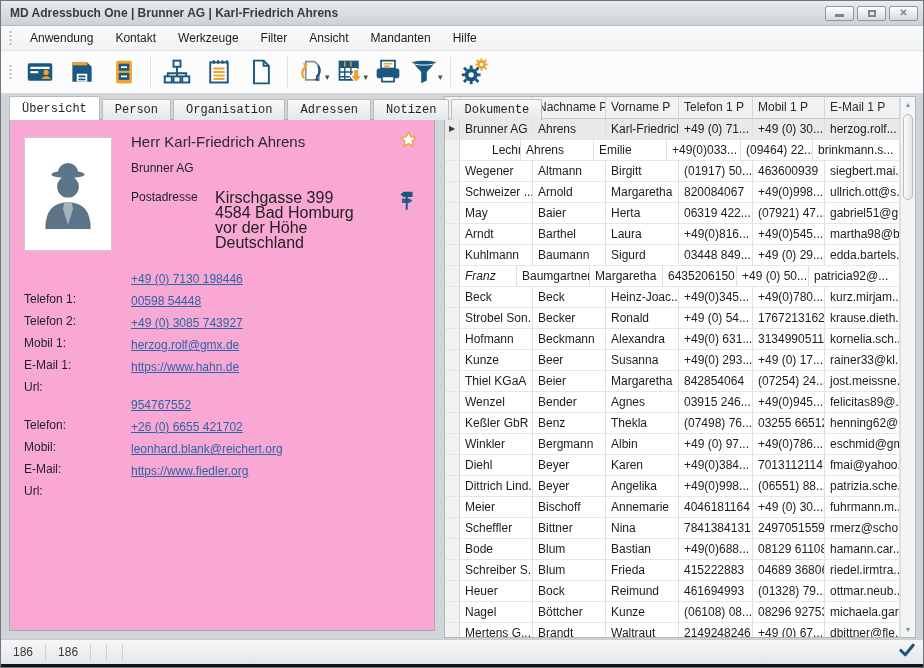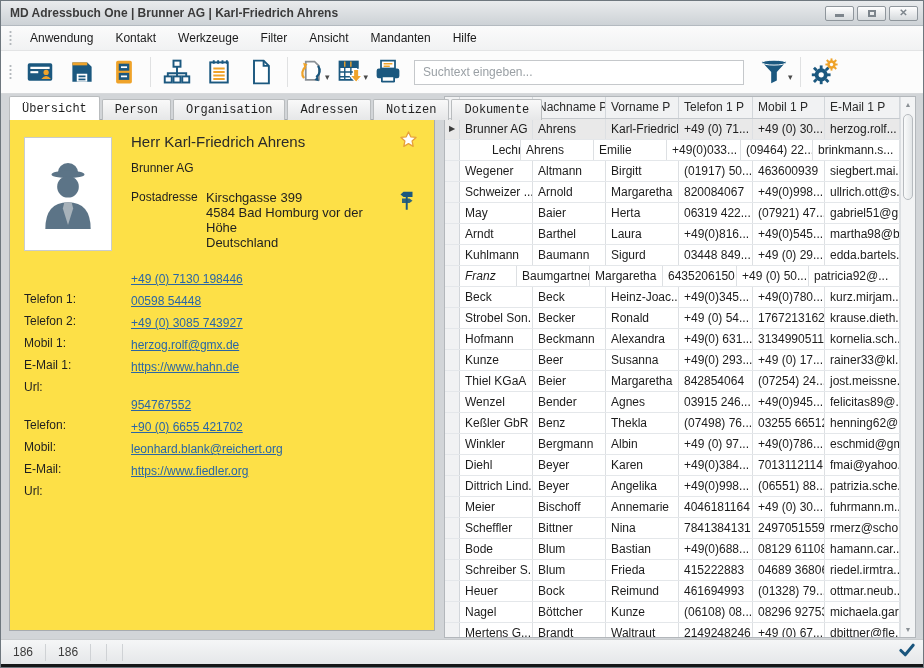--- a/index.html
+++ b/index.html
@@ -50,27 +50,27 @@
 
   
   .tabstrip{ position:absolute; top:2px; left:8px; display:flex; align-items:flex-end; height:24px; z-index:3;font-family:Liberation Mono, monospace; }
   .tab{ height:21px; padding:0 12px; margin-right:2px; font-size:12px; color:#1f1f1f;
     background:linear-gradient(#f9f9f9,#e6e7e8); border:1px solid #b9bcbe; border-bottom:none;
     border-radius:2px 2px 0 0; display:flex; align-items:center; cursor:default; }
   .tab.active{ height:24px; background:#fff; position:relative; z-index:4; }
 
   
   .card{ position:absolute; top:25px; left:8px; width:426px; height:512px;
-    background:#fde047; border:1px solid #a7abaf; z-index:2; }
+    background:#f9a8d4; border:1px solid #a7abaf; z-index:2; }
   .avatar-box{ position:absolute; top:17px; left:14px; width:88px; height:114px;
     background:#fff; border:1px solid #c9ccce; display:flex; align-items:center; justify-content:center; }
   .person-name{ position:absolute; top:13px; left:121px; font-size:15px; color:#2a2a2a; }
   .company{ position:absolute; top:41px; left:121px; font-size:12px; color:#1f1f1f; }
   .addr-label{ position:absolute; top:70px; left:121px; font-size:12px; color:#1f1f1f; }
-  .addr-value{ position:absolute; top:70px; left:196px; width:165px; font-size:13px;
+  .addr-value{ position:absolute; top:70px; left:205px; width:165px; font-size:16px;
     color:#1f1f1f; line-height:15px; }
   .star-btn{ position:absolute; top:10px; right:16px; }
   .route-btn{ position:absolute; top:70px; right:20px; }
   .contact-rows{ position:absolute; top:148px; left:14px; right:10px; }
   .contact-group{ margin-bottom:16px; }
   .contact-row{ display:flex; height:22px; align-items:center; font-size:12px; }
   .contact-label{ width:107px; color:#1f1f1f; flex:none;margin-top:40px; }
   .contact-link{ color:#2a66a5; text-decoration:underline; cursor:pointer; white-space:nowrap; }
 
   
@@ -230,21 +230,20 @@
         <rect x="8" y="3" width="16" height="9" fill="#fff" stroke="#1b587f" stroke-width="2"></rect>
         <g stroke="#efa32a" stroke-width="1.8">
             <path d="M11 6.5 h10 M11 9.5 h7"></path>
           </g>
         <rect x="3" y="12" width="26" height="11" rx="2.5" fill="#1b587f"></rect>
         <rect x="8" y="20" width="16" height="8" rx="1.5" fill="#1b587f"></rect>
         <rect x="10" y="22" width="12" height="4" fill="#fff"></rect>
       </svg>
     </div>
 
-    <input class="search-input" type="text" placeholder="Suchtext eingeben..." style="">
 
     <div class="tb-btn narrow">
       <svg width="30" height="30" viewBox="0 0 32 32">
         <path d="M3 5 h26 l-10 11 v9 l-6 3 v-12 z" fill="#1b587f"></path>
         <ellipse cx="16" cy="6" rx="13" ry="2.6" fill="#1b587f" stroke="#fff" stroke-width="1"></ellipse>
       </svg>
     </div>
     <span class="tb-caret">▾</span>
     <div class="tb-sep"></div>
     <div class="tb-btn narrow">
@@ -349,21 +348,21 @@
               <span class="contact-link">https://www.hahn.de</span>
             </div>
           </div>
           <div class="contact-group">
             <div class="contact-row">
               <span class="contact-label">Telefon:</span>
               <span class="contact-link">954767552</span>
             </div>
             <div class="contact-row">
               <span class="contact-label">Mobil:</span>
-              <span class="contact-link">+90 (0) 6655 421702</span>
+              <span class="contact-link">+26 (0) 6655 421702</span>
             </div>
             <div class="contact-row">
               <span class="contact-label">E-Mail:</span>
               <span class="contact-link">leonhard.blank@reichert.org</span>
             </div>
             <div class="contact-row">
               <span class="contact-label">Url:</span>
               <span class="contact-link">https://www.fiedler.org</span>
             </div>
           </div>

